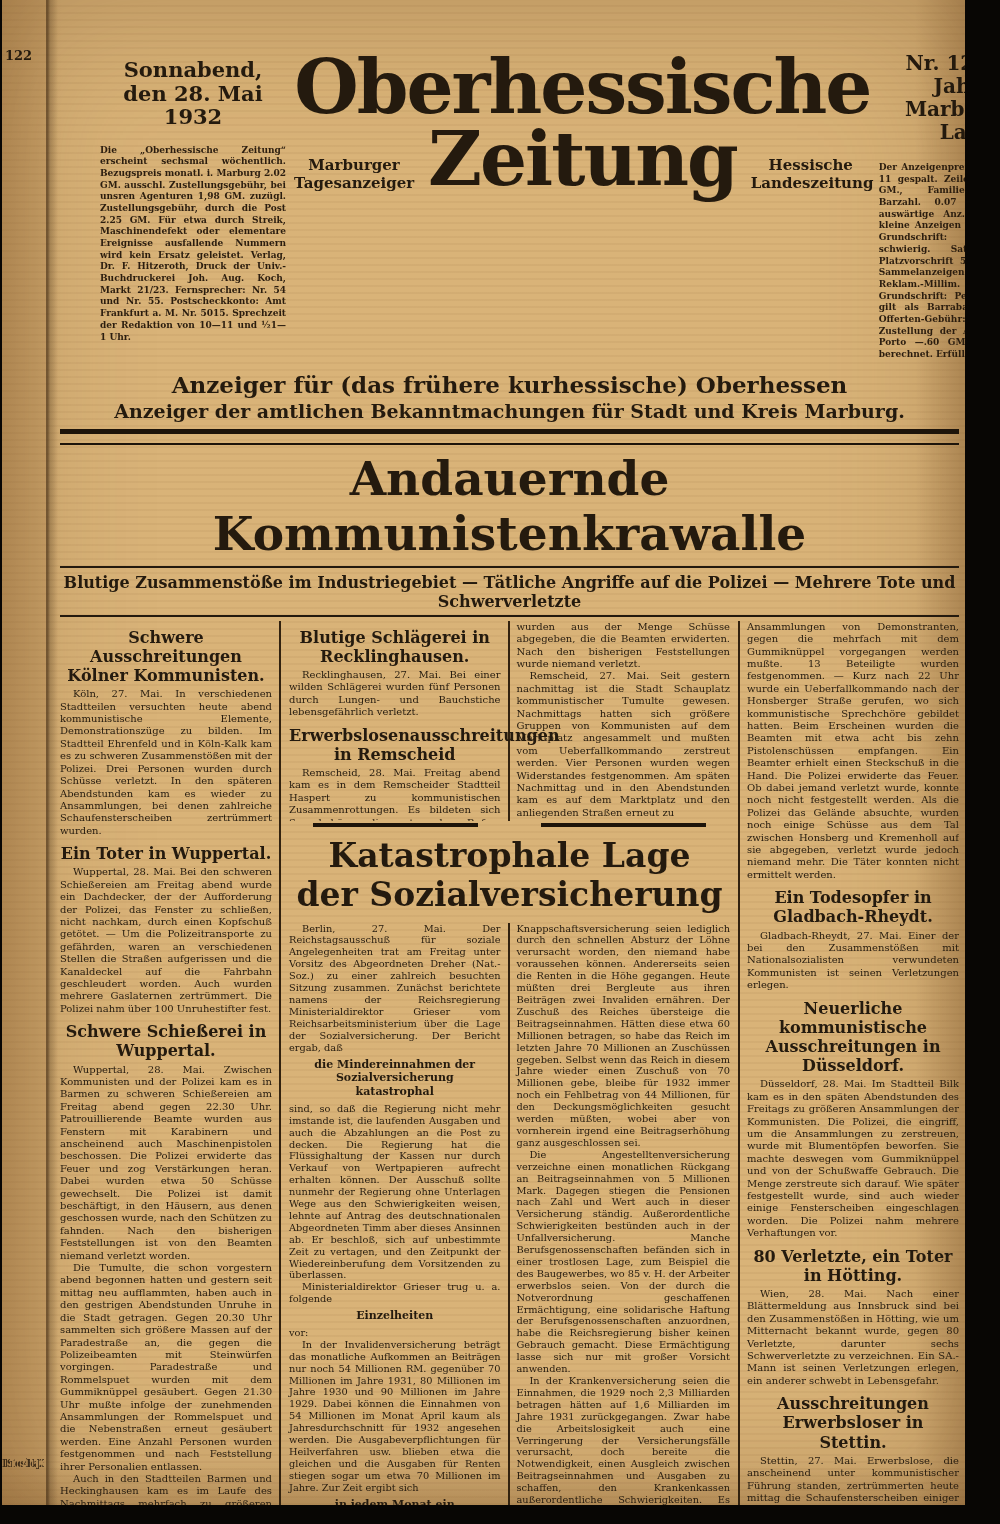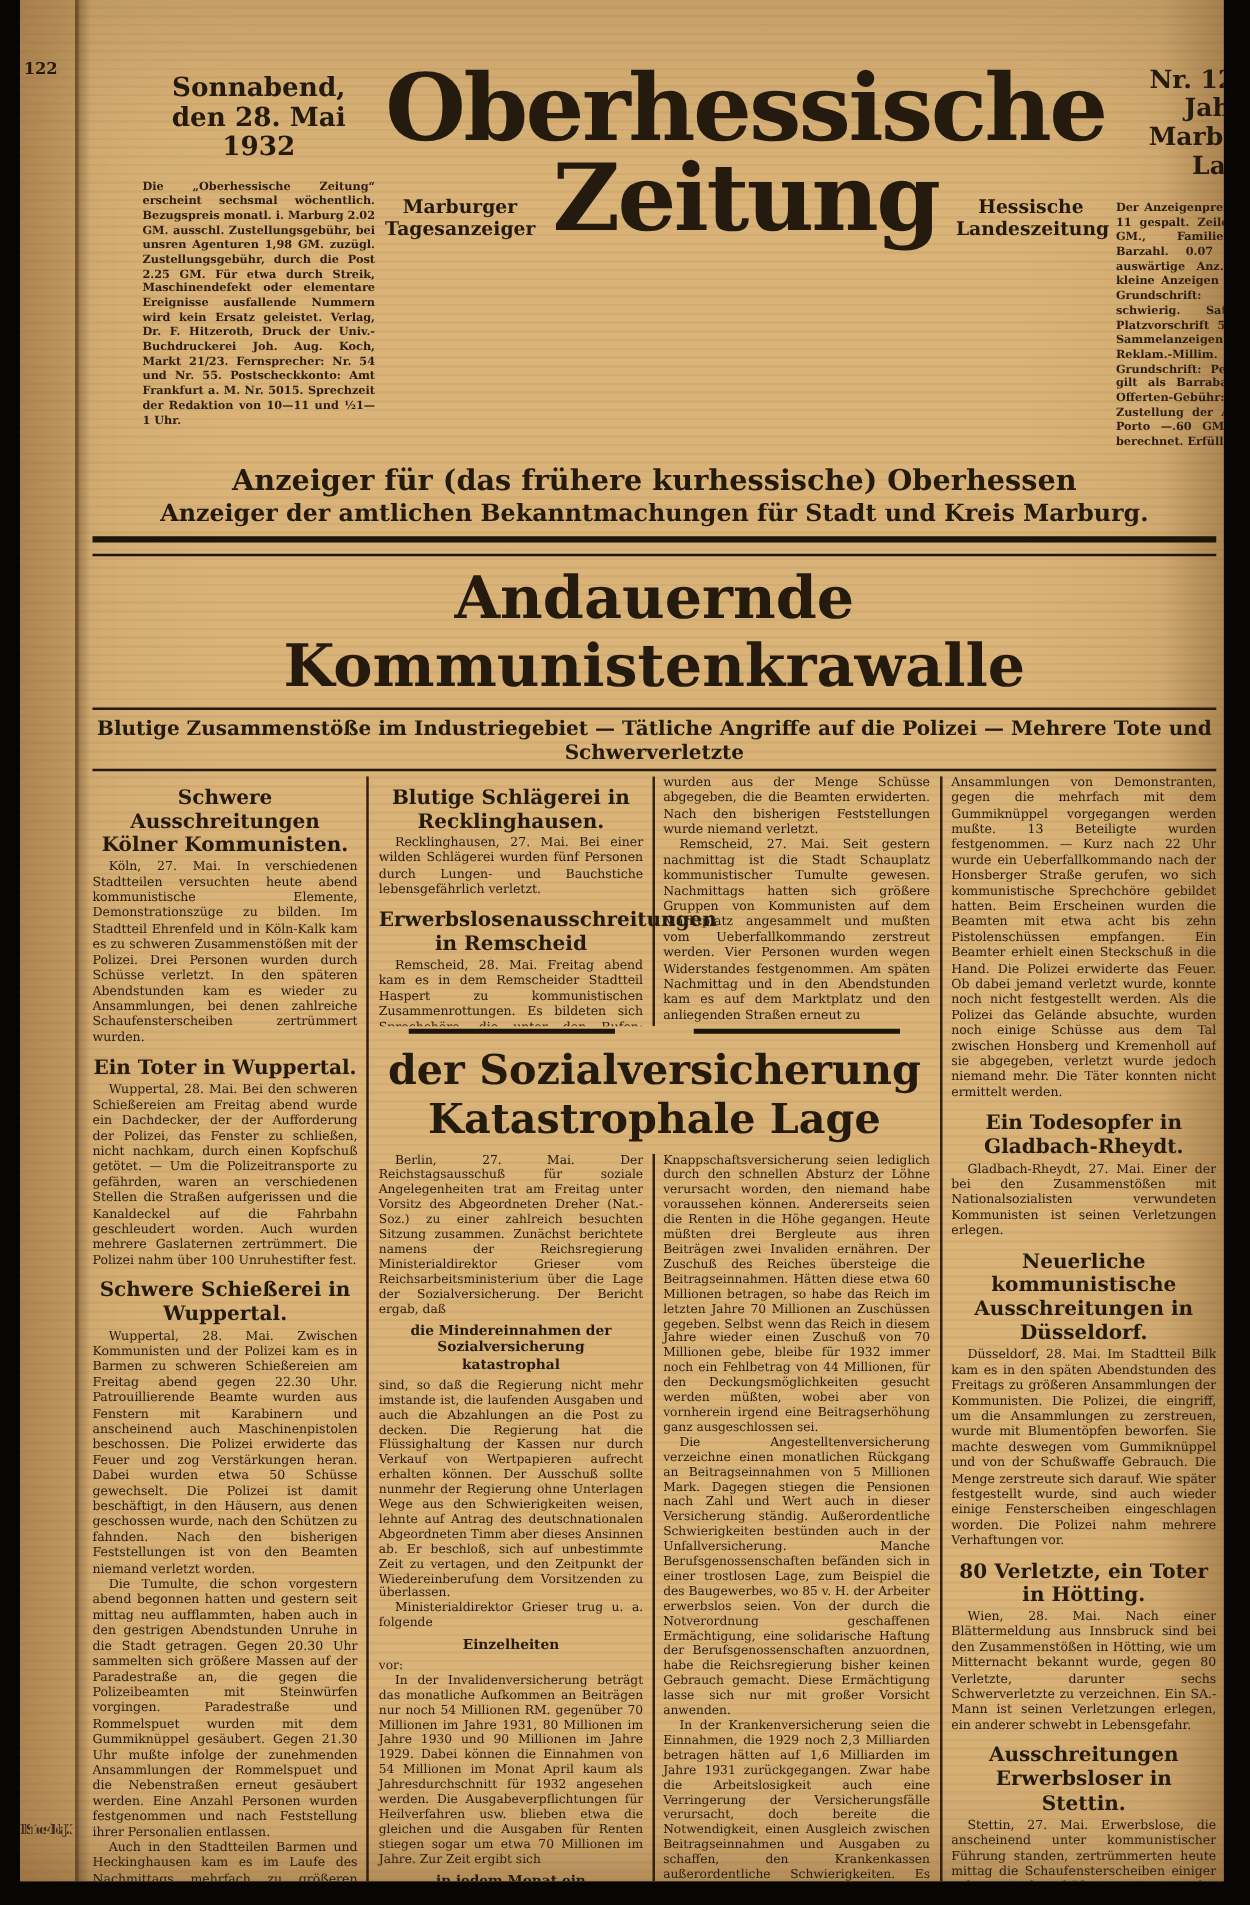--- a/index.html
+++ b/index.html
@@ -1,18 +1,18 @@
 <!DOCTYPE html>
 <html lang="de"><head>
 <meta charset="utf-8">
 <style>
   html,body{margin:0;padding:0;background:#080604;}
   body{width:1000px;height:1524px;position:relative;overflow:hidden;
        font-family:"DejaVu Serif","Liberation Serif",serif;color:#241a0e;}
-  .scan{position:absolute;left:16px;top:0;width:963px;height:1505px;overflow:hidden;
+  .scan{position:absolute;left:2px;top:0;width:963px;height:1505px;overflow:hidden;
         background:#d9b378;
         background-image:
           repeating-linear-gradient(0deg, rgba(122,82,40,.07) 0 2px, rgba(0,0,0,0) 2px 7px),
           linear-gradient(90deg, rgba(140,95,45,.25) 0, rgba(0,0,0,0) 60px),
           linear-gradient(270deg, rgba(120,80,38,.30) 0, rgba(0,0,0,0) 50px),
           linear-gradient(0deg, rgba(120,80,38,.22) 0, rgba(0,0,0,0) 40px);
         box-shadow:inset 0 0 140px rgba(96,60,22,.35);}
   
   .neighbor{position:absolute;left:0;top:0;width:46px;height:100%;
             background:rgba(150,105,55,.18);}
@@ -162,22 +162,22 @@
         </div>
         <div class="bars">
           <div>
               <div class="bar"></div>
             </div>
           <div>
               <div class="bar"></div>
             </div>
         </div>
         <div class="second-headline">
+          <div>Katastrophale Lage</div>
           <div>der Sozialversicherung</div>
-          <div>Katastrophale Lage</div>
         </div>
         <div class="botrow">
           <div class="half half-l">
               <div class="art-para">Berlin, 27. Mai. Der Reichstagsausschuß für soziale Angelegenheiten trat am Freitag unter Vorsitz des Abgeordneten Dreher (Nat.-Soz.) zu einer zahlreich besuchten Sitzung zusammen. Zunächst berichtete namens der Reichsregierung Ministerialdirektor Grieser vom Reichsarbeitsministerium über die Lage der Sozialversicherung. Der Bericht ergab, daß</div>
               <div class="art-bold">die Mindereinnahmen der Sozialversicherung katastrophal</div>
               <div class="art-noind">sind, so daß die Regierung nicht mehr imstande ist, die laufenden Ausgaben und auch die Abzahlungen an die Post zu decken. Die Regierung hat die Flüssighaltung der Kassen nur durch Verkauf von Wertpapieren aufrecht erhalten können. Der Ausschuß sollte nunmehr der Regierung ohne Unterlagen Wege aus den Schwierigkeiten weisen, lehnte auf Antrag des deutschnationalen Abgeordneten Timm aber dieses Ansinnen ab. Er beschloß, sich auf unbestimmte Zeit zu vertagen, und den Zeitpunkt der Wiedereinberufung dem Vorsitzenden zu überlassen.</div>
               <div class="art-para">Ministerialdirektor Grieser trug u. a. folgende</div>
               <div class="art-bold">Einzelheiten</div>
               <div class="art-noind">vor:</div>
               <div class="art-para">In der Invalidenversicherung beträgt das monatliche Aufkommen an Beiträgen nur noch 54 Millionen RM. gegenüber 70 Millionen im Jahre 1931, 80 Millionen im Jahre 1930 und 90 Millionen im Jahre 1929. Dabei können die Einnahmen von 54 Millionen im Monat April kaum als Jahresdurchschnitt für 1932 angesehen werden. Die Ausgabeverpflichtungen für Heilverfahren usw. blieben etwa die gleichen und die Ausgaben für Renten stiegen sogar um etwa 70 Millionen im Jahre. Zur Zeit ergibt sich</div>

